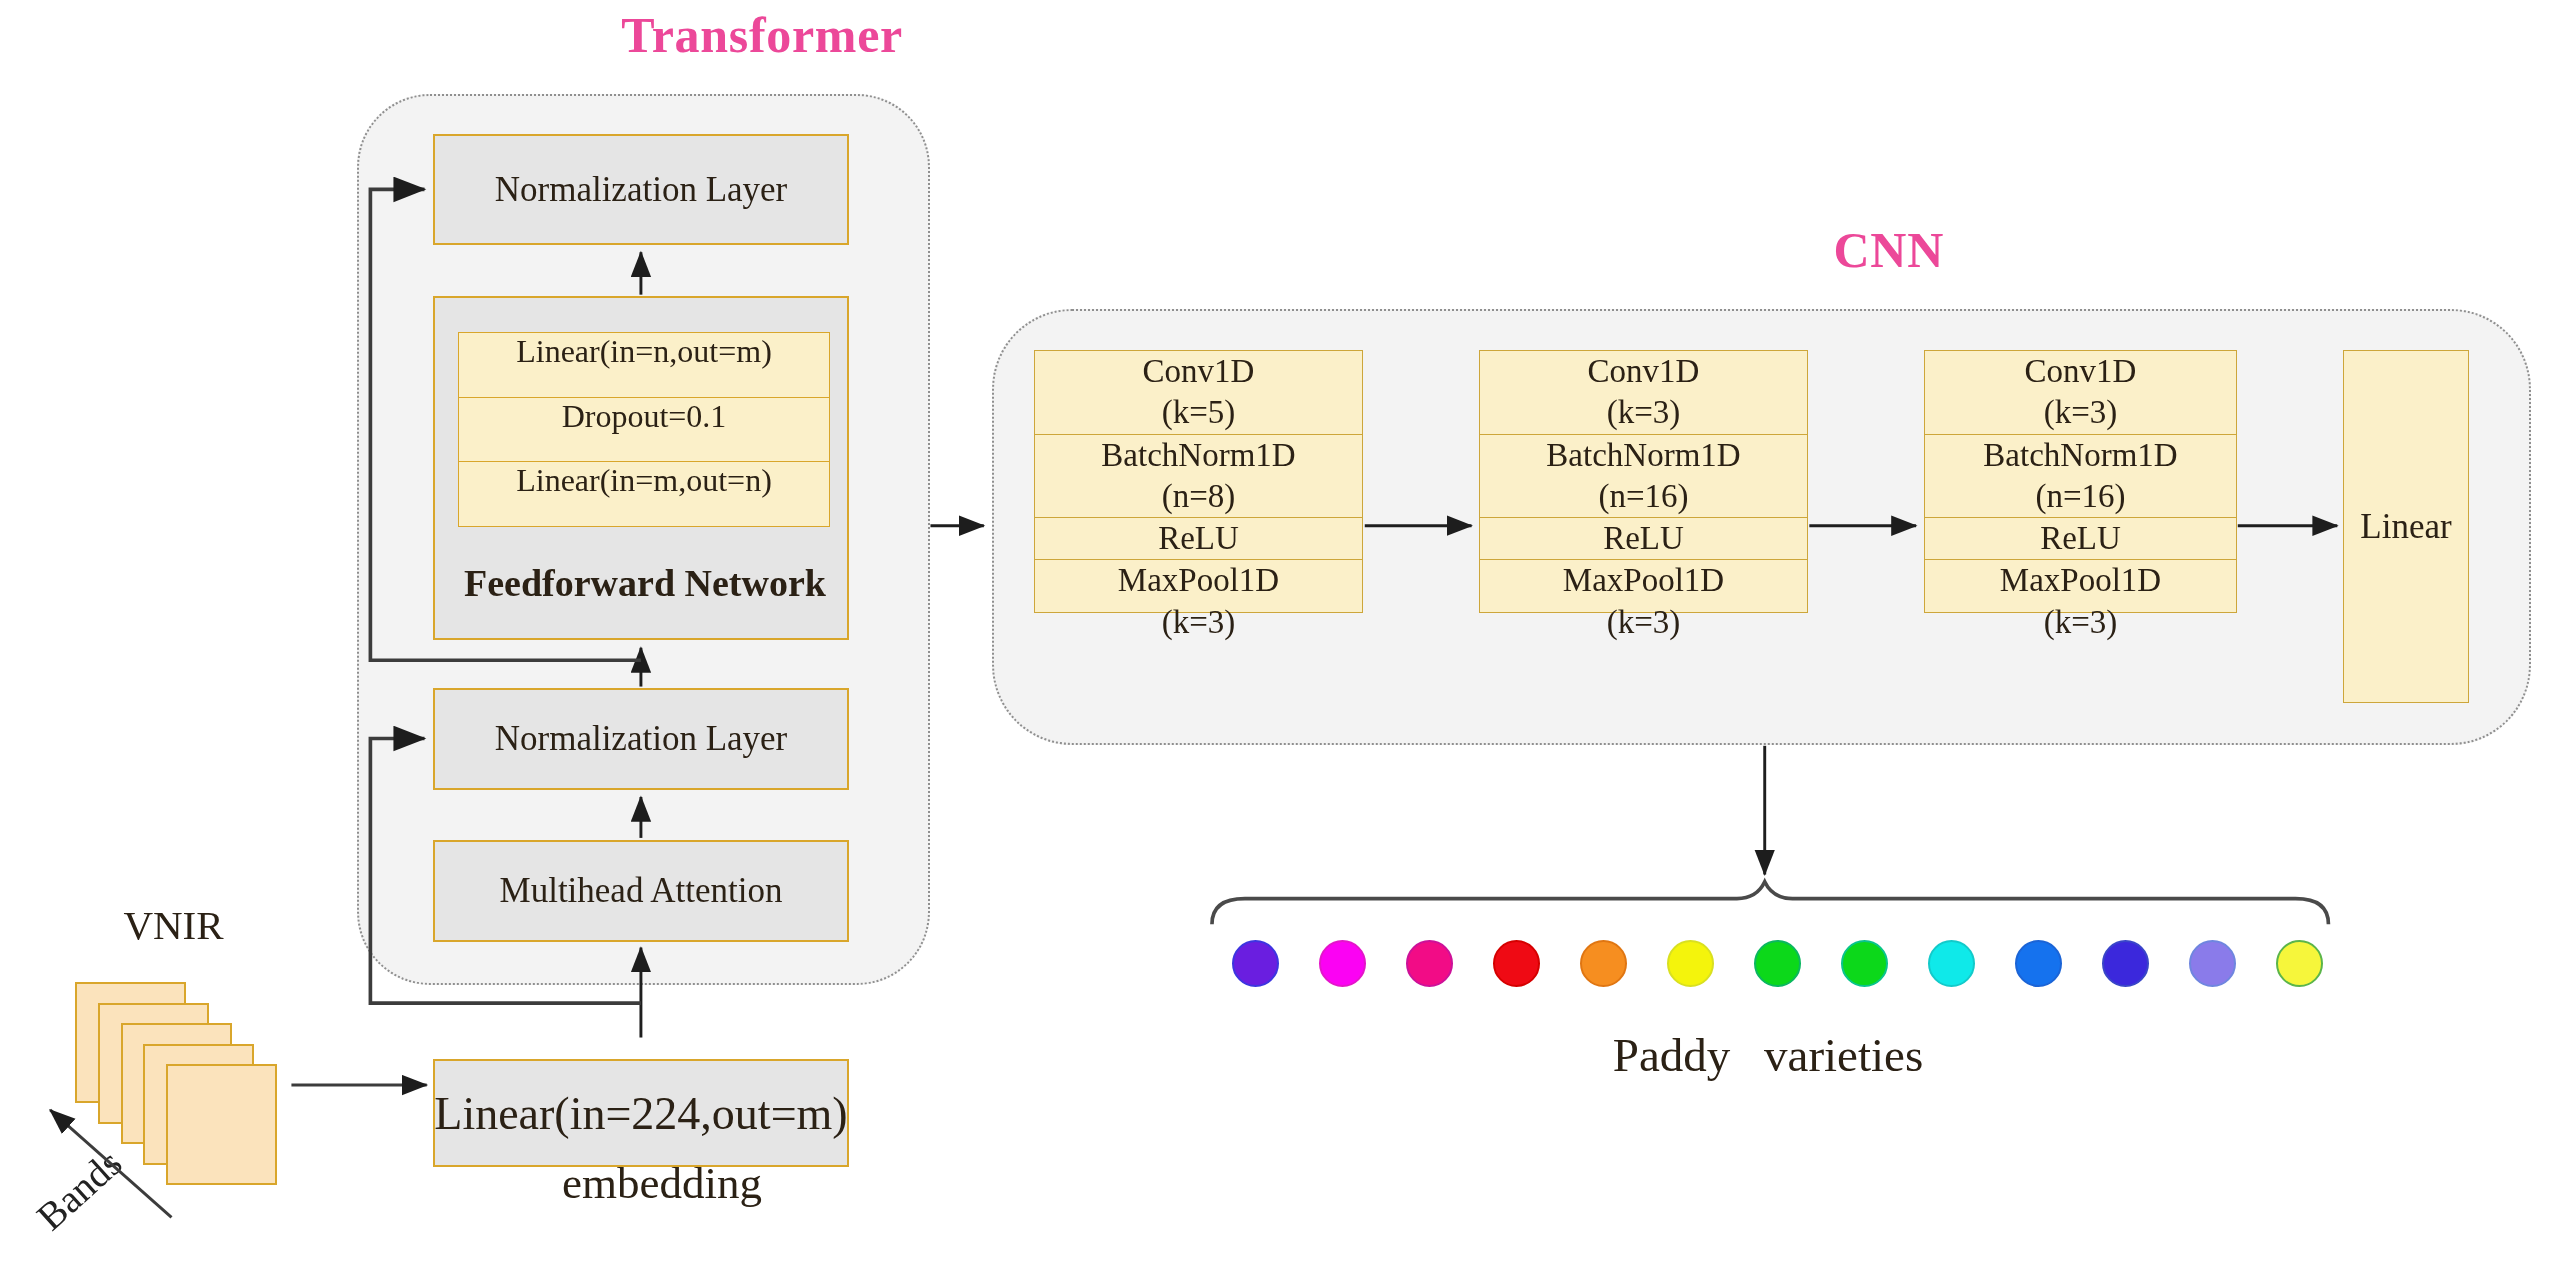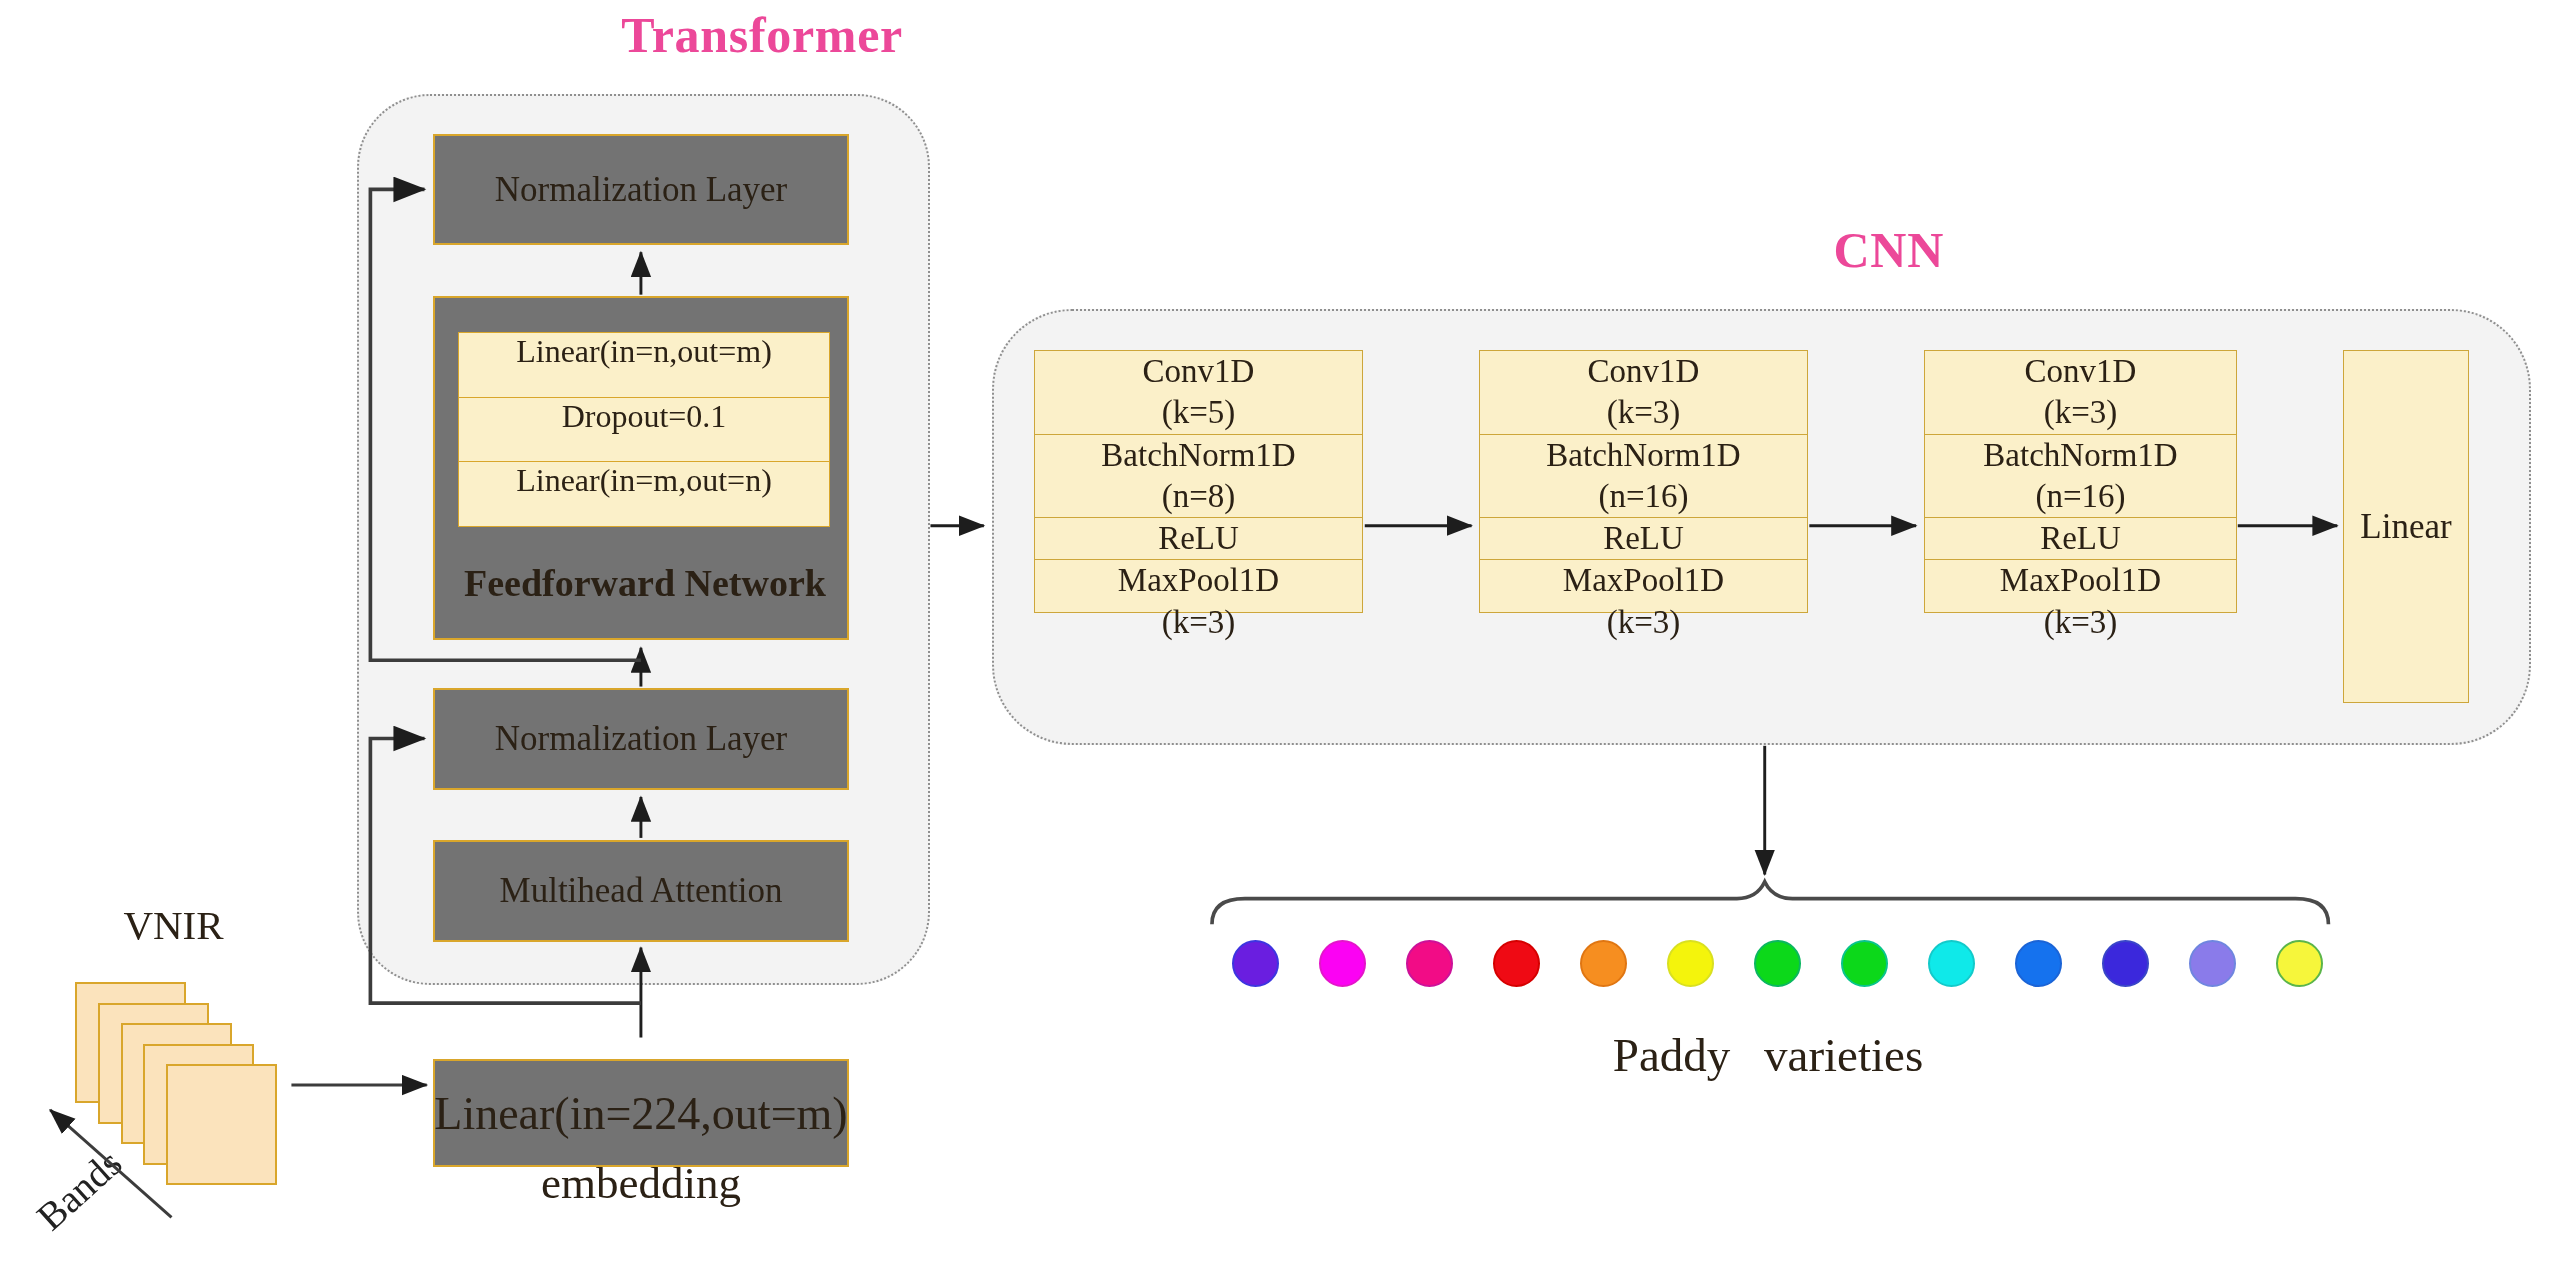--- a/index.html
+++ b/index.html
@@ -6,21 +6,21 @@
   body{width:2576px;height:1281px;overflow:hidden;
        font-family:"Liberation Serif","DejaVu Serif",serif;color:#2b2115;}
   *{box-sizing:border-box;}
   .canvas{position:relative;width:2576px;height:1281px;background:#ffffff;}
   .abs{position:absolute;}
   .wires{position:absolute;left:0;top:0;z-index:3;pointer-events:none;}
 
   .section-title{font-weight:bold;font-size:50px;text-align:right;color:#ec4899;letter-spacing:0.7px;}
   .dashed-container{border:2.2px dotted #8f8f8f;border-radius:73px;background:#f3f3f3;z-index:1;}
 
-  .box{background:#737373;border:2.2px solid #d9a62b;display:flex;align-items:center;justify-content:center;
+  .box{background:#e5e5e5;border:2.2px solid #d9a62b;display:flex;align-items:center;justify-content:center;
        text-align:center;font-size:35px;z-index:2;}
   .cellbox{background:#fbf0c9;border:1.5px solid #d9a62b;display:flex;align-items:flex-start;justify-content:center;
        font-size:32px;z-index:2;}
   .ffn-inner{position:absolute;left:23px;top:34px;width:372px;z-index:2;}
   .ffn-cell{height:66px;}
   .ffn-cell + .ffn-cell{margin-top:-1.5px;}
   .ffn-label{position:absolute;left:0;top:263px;width:100%;text-align:center;
        font-weight:bold;font-size:38px;padding-left:8px;}
 
   .caption{font-size:45px;text-align:center;}
@@ -113,21 +113,21 @@
     <span>Normalization Layer</span>
   </div>
 
   <div class="abs box" style="left:433px;top:840px;width:416px;height:102px;">
     <span>Multihead Attention</span>
   </div>
 
   <div class="abs box" style="left:433px;top:1039px;width:416px;height:108px;font-size:46px;margin-top:20px;">
     <span>Linear(in=224,out=m)</span>
   </div>
-  <div class="abs caption" style="left:458px;top:1157px;width:366px;">embedding</div>
+  <div class="abs caption" style="left:479px;top:1157px;width:366px;">embedding</div>
 
   <div class="abs section-title" style="left:1578px;top:221px;width:366px;">CNN</div>
   <div class="abs dashed-container" style="left:992px;top:309px;width:1539px;height:436px;border-radius:80px;"></div>
 
   <div class="cnn-block" style="left:1034px;width:329px;">
     <div class="cnn-row">
       <span>Conv1D</span>
         <span>(k=5)</span>
     </div>
     <div class="cnn-row">

